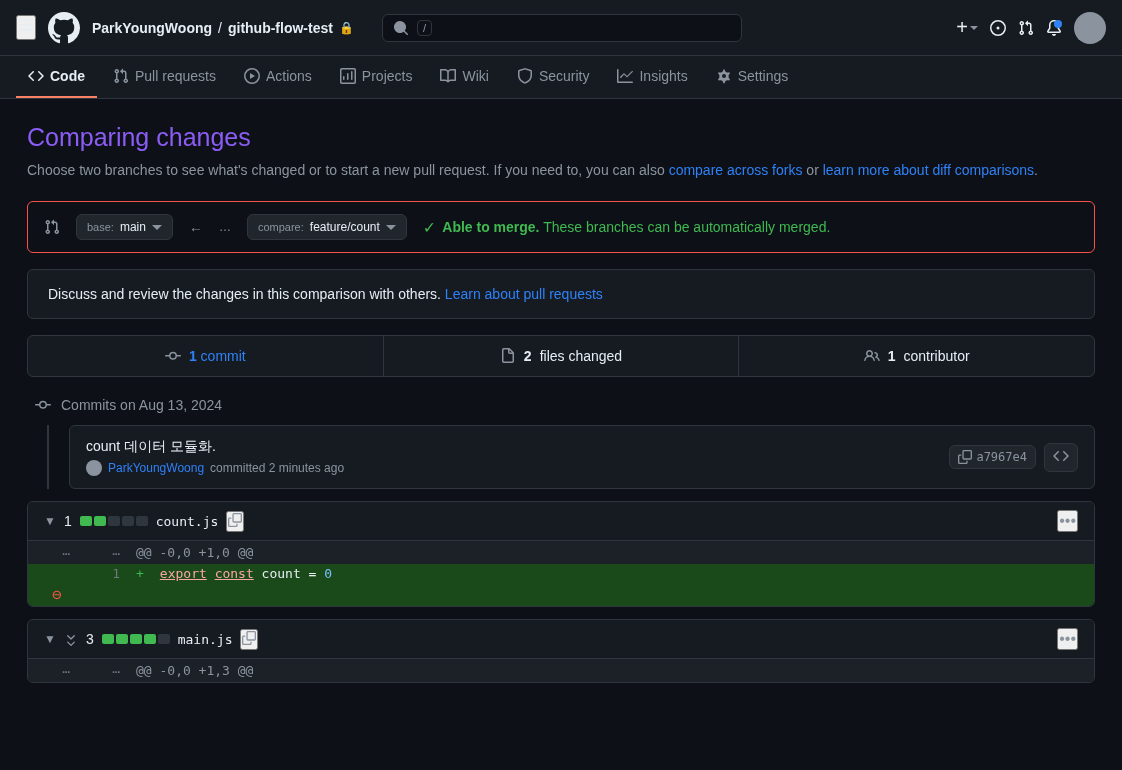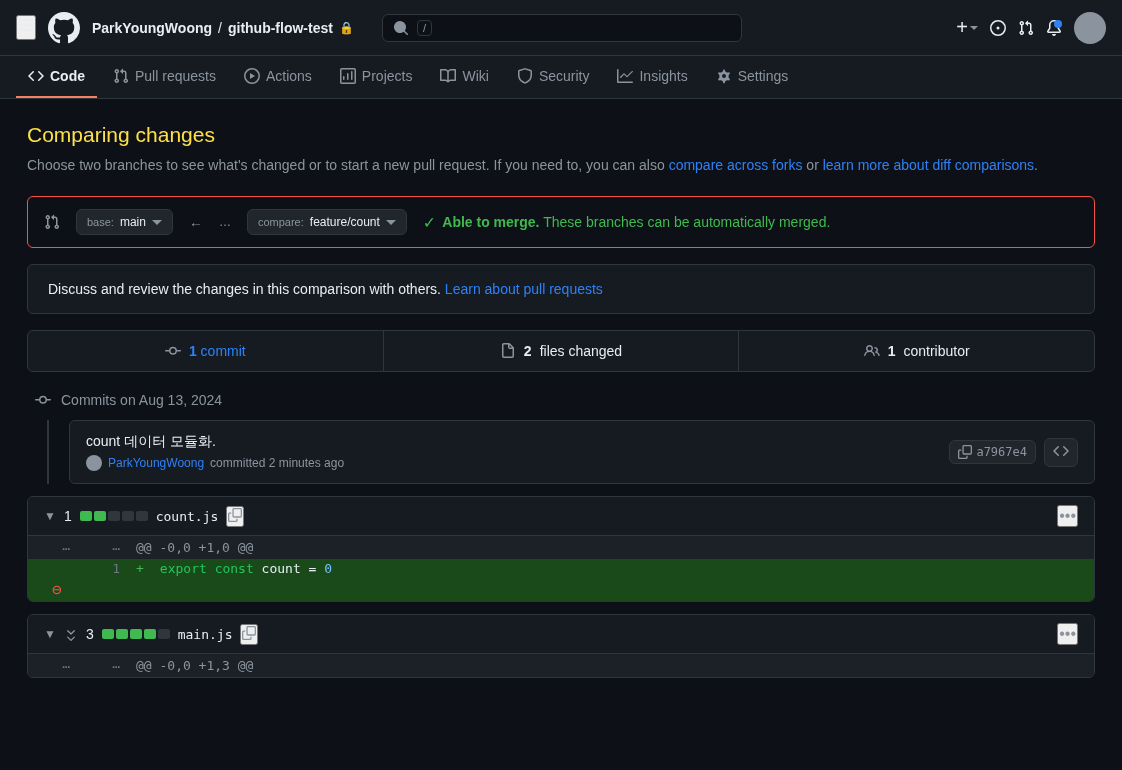--- a/index.html
+++ b/index.html
@@ -129,23 +129,23 @@
     }
 
     
     .main-content {
       max-width: 1100px;
       margin: 0 auto;
       padding: 24px 16px;
     }
 
     .page-title {
-      font-size: 21px;
+      font-size: 25px;
       font-weight: 400;
-      color: #fde047;
+      color: #8b5cf6;
       margin-bottom: 8px;
     }
 
     .page-subtitle {
       color: #8b949e;
       font-size: 14px;
       margin-bottom: 20px;
       line-height: 1.5;
     }
     .page-subtitle a { color: #2f81f7; text-decoration: none; }
@@ -376,21 +376,21 @@
     .diff-line-num-old { background: #161b22; }
     .diff-line-num-new { background: #161b22; }
     .diff-line-content { color: #e6edf3; }
     .diff-line-added { background: #1a4a1a; }
     .diff-line-added .diff-line-content { color: #aff5b4; }
     .diff-line-added .diff-line-num { background: #1a4a1a; }
     .diff-hunk { background: #1c2128; color: #8b949e; }
 
     .diff-plus { color: #3fb950; width: 14px; }
 
-    .keyword { color: #22c55e; }
+    .keyword { color: #fca5a5; text-decoration: underline; }
     .number { color: #79c0ff; }
     .punctuation { color: #e6edf3; }
 
     .diff-minus-indicator {
       color: #f85149;
       font-size: 16px;
       padding: 4px 16px;
     }
   </style>
 </head>

